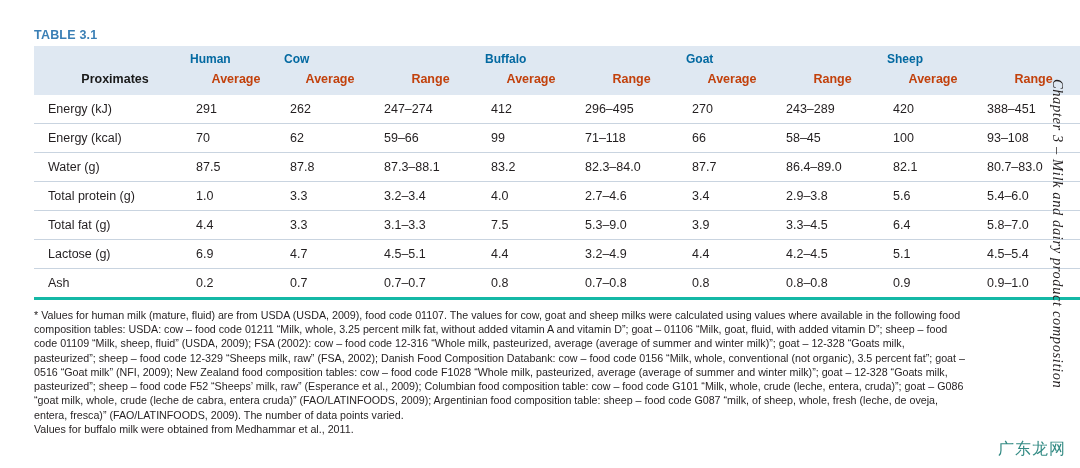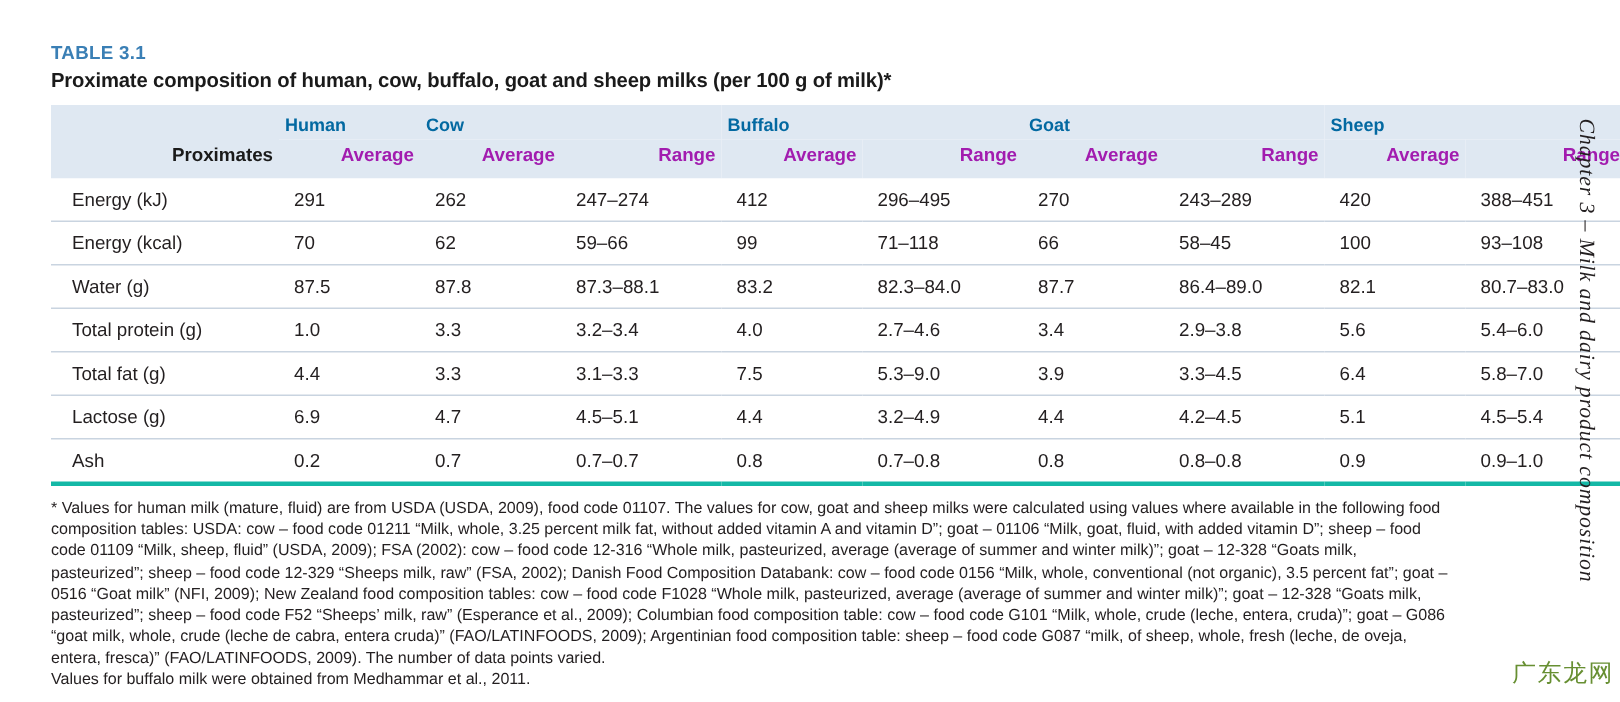--- a/index.html
+++ b/index.html
@@ -55,34 +55,34 @@
     background: #dfe8f2;
     text-align: left;
     font-weight: bold;
     font-size: 12px;
     padding: 6px 4px 3px 4px;
     border: none;
     color: #0369a1;
   }
   .hdr-sub {
     background: #dfe8f2;
-    text-align: right;
+    text-align: center;
     font-weight: bold;
     font-size: 12.5px;
     padding: 3px 4px 9px 10px;
     border: none;
-    color: #a21caf;
+    color: #c2410c;
   }
   .hdr-prox {
     background: #dfe8f2;
     font-weight: bold;
     font-size: 12.5px;
     padding: 6px 4px 9px 14px;
     vertical-align: bottom;
-    text-align: right;
+    text-align: center;
     border: none;
     color: #1a1a1a;
   }
   table.data tbody td {
     border-bottom: 1px solid #c9d4e0;
     padding: 7px 4px 7px 4px;
     font-size: 12.5px;
     color: #231f20;
     background: #ffffff;
   }
@@ -128,38 +128,37 @@
     writing-mode: vertical-rl;
     font-family: "Liberation Serif", serif;
     font-style: italic;
     font-size: 14.5px;
     letter-spacing: 0.6px;
     color: #231f20;
     white-space: nowrap;
   }
   .watermark {
     position: absolute;
-    right: 4px;
+    right: 14px;
     bottom: 8px;
     font-size: 16px;
-    color: #4d7c0f;
+    color: #0f766e;
     font-family: "Liberation Sans", sans-serif;
     opacity: 0.85;
     letter-spacing: 1px;
   }
 </style>
 </head>
 <body>
 
 <div class="page">
 
   <div class="content">
 
     <div class="table-number">TABLE 3.1</div>
-    <div class="table-title">Proximate composition of human, cow, buffalo, goat and sheep milks (per 100 g of milk)*</div>
 
     <table class="data">
       <colgroup>
         <col class="c-prox">
         <col class="c-avg">
         <col class="c-avg">
         <col class="c-range">
         <col class="c-avg">
         <col class="c-range">
         <col class="c-avg">

